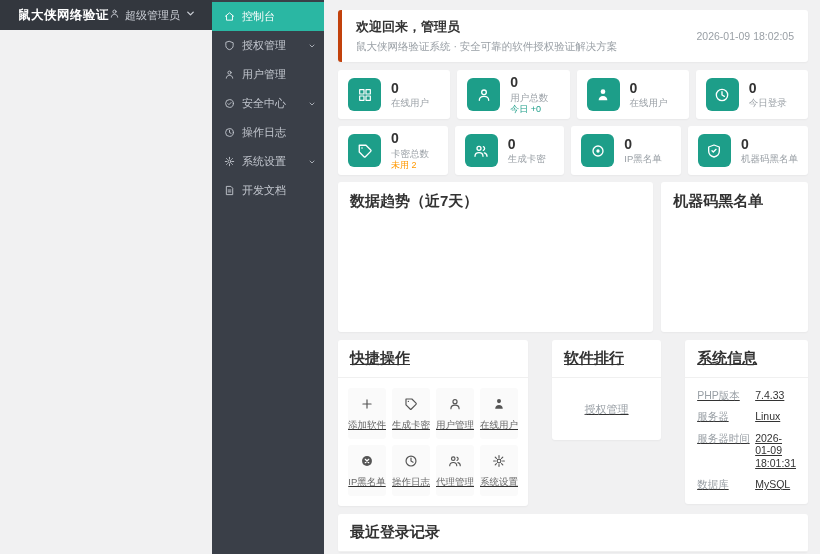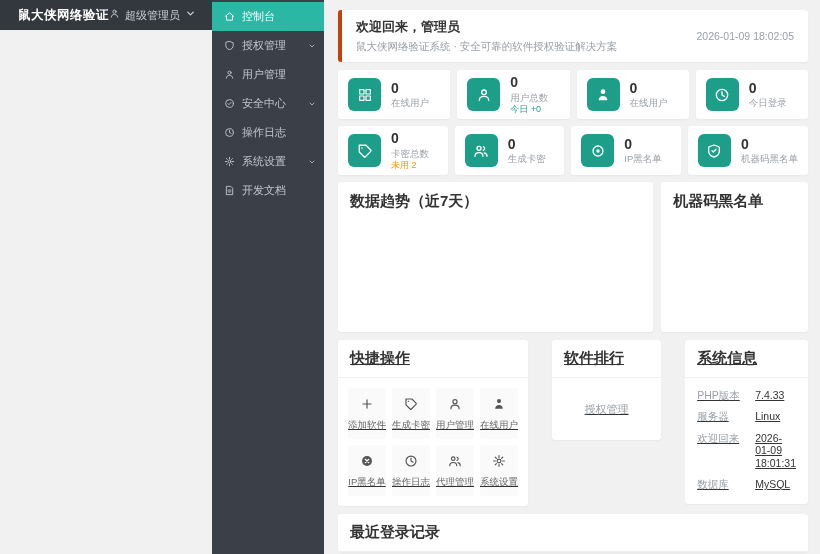--- a/index.html
+++ b/index.html
@@ -385,21 +385,21 @@
           <div class="info-rows">
             <div class="info-row">
               <span class="info-lbl">PHP版本</span>
               <span class="info-val">7.4.33</span>
             </div>
             <div class="info-row">
               <span class="info-lbl">服务器</span>
               <span class="info-val">Linux</span>
             </div>
             <div class="info-row">
-              <span class="info-lbl">欢迎回来</span>
+              <span class="info-lbl">服务器时间</span>
               <span class="info-val">2026-01-09 18:01:31</span>
             </div>
             <div class="info-row">
               <span class="info-lbl">数据库</span>
               <span class="info-val">MySQL</span>
             </div>
           </div>
         </div>
       </div>
 

